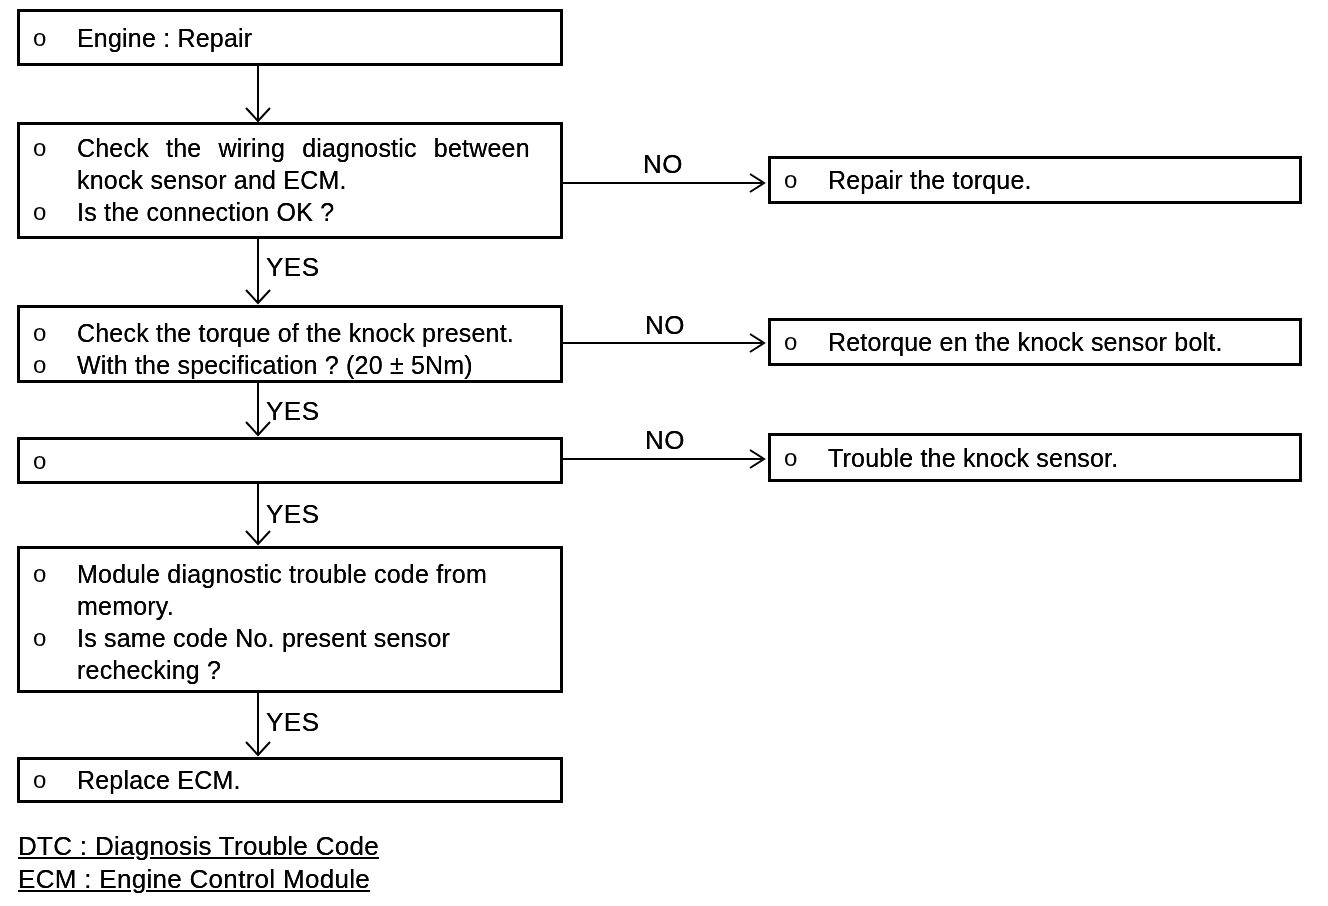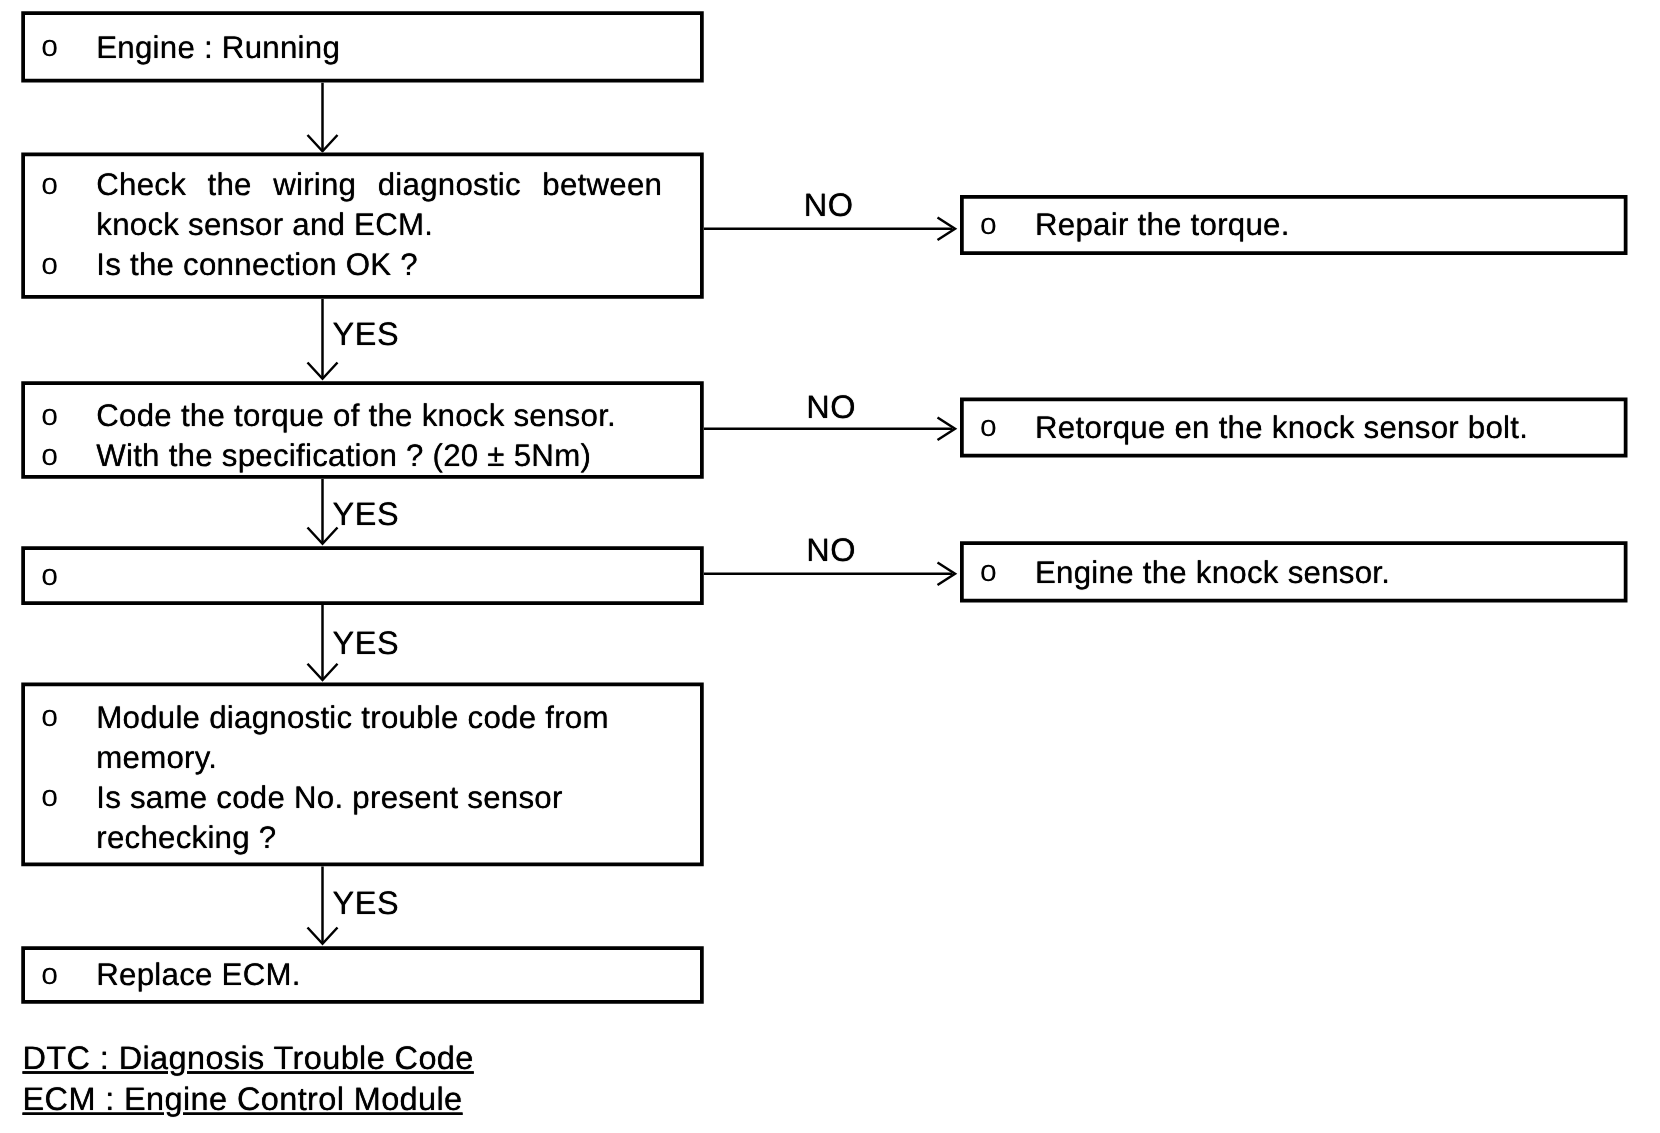--- a/index.html
+++ b/index.html
@@ -81,21 +81,21 @@
   <div class="lbl" style="left:266px;top:501px;">YES</div>
   <div class="lbl" style="left:266px;top:709px;">YES</div>
   <div class="lbl" style="left:643px;top:151px;">NO</div>
   <div class="lbl" style="left:645px;top:312px;">NO</div>
   <div class="lbl" style="left:645px;top:427px;">NO</div>
 
   <div class="node center" style="left:17px;top:9px;width:546px;height:57px;">
     <div class="item">
       <span class="bullet">o</span>
       <div class="text-col">
-          <div class="txt">Engine : Running</div>
+          <div class="txt">Engine : Repair</div>
         </div>
     </div>
   </div>
 
   <div class="node" style="left:17px;top:122px;width:546px;height:117px;padding-top:7px;">
     <div class="item">
       <span class="bullet">o</span>
       <div class="text-col">
         <div class="txt stretch">Check the wiring diagnostic between</div>
         <div class="txt">knock sensor and ECM.</div>
@@ -106,21 +106,21 @@
       <div class="text-col">
           <div class="txt">Is the connection OK ?</div>
         </div>
     </div>
   </div>
 
   <div class="node" style="left:17px;top:305px;width:546px;height:78px;padding-top:9px;">
     <div class="item">
       <span class="bullet">o</span>
       <div class="text-col">
-          <div class="txt">Code the torque of the knock sensor.</div>
+          <div class="txt">Check the torque of the knock present.</div>
         </div>
     </div>
     <div class="item">
       <span class="bullet">o</span>
       <div class="text-col">
           <div class="txt">With the specification ? (20 ± 5Nm)</div>
         </div>
     </div>
   </div>
 
@@ -171,21 +171,21 @@
       <div class="text-col">
           <div class="txt">Retorque en the knock sensor bolt.</div>
         </div>
     </div>
   </div>
 
   <div class="node center" style="left:768px;top:433px;width:534px;height:49px;">
     <div class="item">
       <span class="bullet">o</span>
       <div class="text-col">
-          <div class="txt">Engine the knock sensor.</div>
+          <div class="txt">Trouble the knock sensor.</div>
         </div>
     </div>
   </div>
 
   <div class="legend">
     <div class="legend-line">DTC : Diagnosis Trouble Code</div>
     <div class="legend-line">ECM : Engine Control Module</div>
   </div>
 
 </div>

